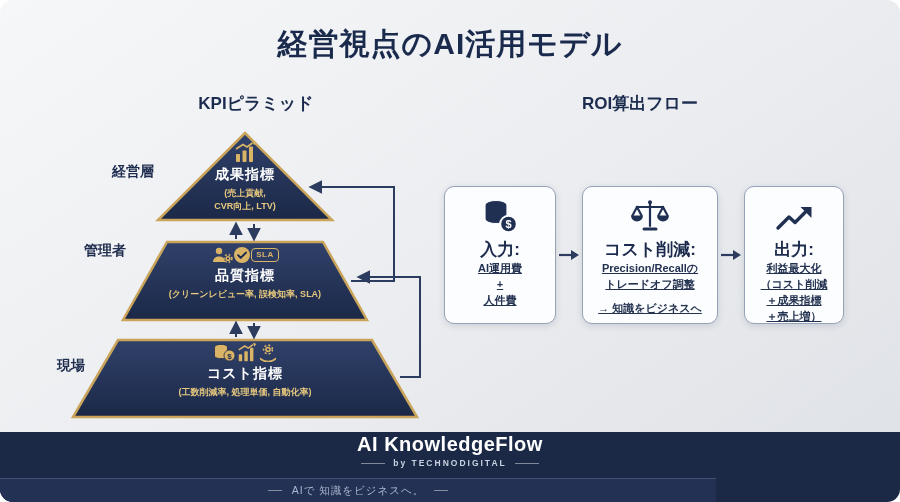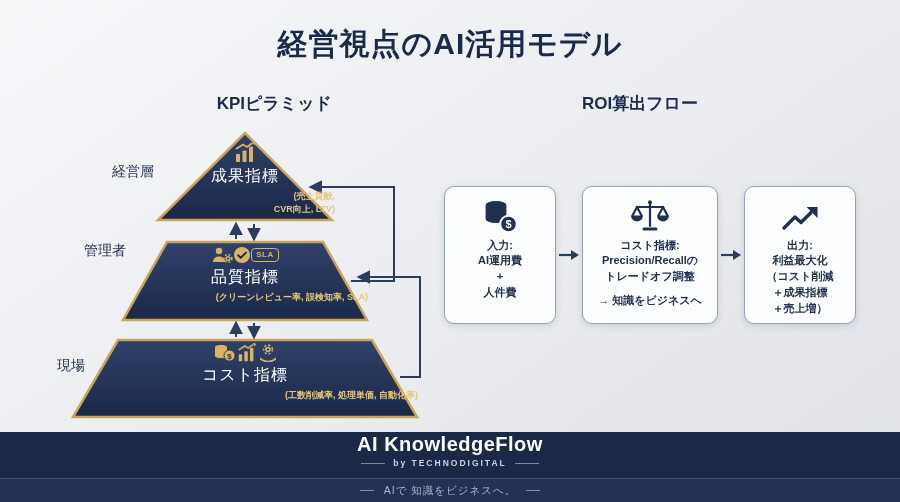--- a/index.html
+++ b/index.html
@@ -1,67 +1,67 @@
 <!DOCTYPE html>
 <html><head>
 <meta charset="utf-8">
 <style>
   * { margin:0; padding:0; box-sizing:border-box; }
   html,body { width:900px; height:502px; }
   body { font-family:"Liberation Sans","DejaVu Sans",sans-serif; }
 
   .stage { position:relative; width:900px; height:502px; overflow:hidden;
-           background:linear-gradient(145deg,#f6f7f9 0%,#eaecef 55%,#dee1e6 100%); }
+           background:linear-gradient(145deg,#f6f7f9 0%,#eaecef 55%,#dee1e6 100%);border-radius:13px; }
 
   .title { position:absolute; top:24px; left:0; width:100%; text-align:center;
            font-size:30px; font-weight:800; color:#1a2a4c; letter-spacing:1px; }
 
   .section-heading { position:absolute; width:200px; text-align:center;
                      font-size:17px; font-weight:800; color:#1c2c4e; }
-  .kpi-heading { left:132px; top:92px;text-align:right; }
+  .kpi-heading { left:156px; top:92px; }
   .roi-heading { left:540px; top:92px; }
 
   .pyramid-svg { position:absolute; left:60px; top:125px; }
 
-  .side-label { position:absolute; font-size:14px; font-weight:400; color:#1e2c4e; }
+  .side-label { position:absolute; font-size:14px; font-weight:700; color:#1e2c4e; }
   .side-label.l1 { left:112px; top:163px; }
   .side-label.l2 { left:84px;  top:242px; }
   .side-label.l3 { left:57px;  top:357px; }
 
   .tier-content { position:absolute; text-align:center; }
   .tier-content.t1 { left:155px; top:141px; width:180px; }
   .tier-content.t2 { left:122px; top:246px; width:246px; }
   .tier-content.t3 { left:72px;  top:343px; width:346px; }
-  .tier-title { font-size:16px; font-weight:400; color:#ffffff; margin-top:3px; letter-spacing:1px; }
-  .tier-sub   { font-size:9px; font-weight:600; color:#e5c77e; margin-top:3px; line-height:1.45;text-align:right; }
+  .tier-title { font-size:14px; font-weight:700; color:#ffffff; margin-top:3px; letter-spacing:1px; }
+  .tier-sub   { font-size:9px; font-weight:600; color:#e5c77e; margin-top:3px; line-height:1.45; }
   .icon-row { display:flex; justify-content:center; align-items:center; }
   .sla-badge { border:1.5px solid #d9b366; color:#d9b366; font-size:8px; font-weight:800;
                border-radius:4px; padding:2px 4px; letter-spacing:.5px; line-height:1; }
 
   .roi-flow { position:absolute; left:444px; top:186px; width:412px; height:138px;
               display:flex; align-items:center; }
   .roi-box { flex:none; background:#fcfdfe; border:1.5px solid #96a2b8; border-radius:10px;
              box-shadow:0 2px 7px rgba(25,40,75,.14); height:138px; text-align:center; padding-top:10px; }
   .roi-box.b1 { width:112px; }
   .roi-box.b2 { width:136px; }
-  .roi-box.b3 { width:112px; }
+  .roi-box.b3 { width:100px; }
   .box-icon { height:38px; display:flex; align-items:center; justify-content:center; }
-  .roi-label { font-size:11px; font-weight:800; color:#1c2b4d; margin-top:3px; }
-  .roi-line  { font-size:11px; font-weight:700; color:#233250; line-height:1.45; }
+  .roi-label { font-size:17px; font-weight:800; color:#1c2b4d; margin-top:3px; }
+  .roi-line  { font-size:11px; font-weight:700; color:#233250; line-height:1.45;text-decoration:underline; }
   .roi-line.spaced { margin-top:8px; }
   .flow-arrow { flex:none; margin:0 3px; display:flex; align-items:center; }
 
   .footer { position:absolute; left:0; top:432px; width:900px; height:70px; background:#1b2946; }
   .footer-brand { text-align:center; padding-top:1px; font-size:20px; font-weight:800; color:#ffffff; letter-spacing:.5px; }
   .footer-byline { margin-top:2px; display:flex; align-items:center; justify-content:center; gap:8px;
                    font-size:8.5px; font-weight:700; letter-spacing:2px; color:#c9d2e0; }
   .rule { display:inline-block; height:1px; background:rgba(255,255,255,.45); }
   .rule.w24 { width:24px; }
   .rule.w14 { width:14px; }
-  .footer-tagline { position:absolute; left:0; bottom:0; width:900px; height:24px; background:#233155;
+  .footer-tagline { position:absolute; left:0; bottom:0; width:716px; height:24px; background:#233155;
                     border-top:1px solid rgba(255,255,255,.14); display:flex; align-items:center;
                     justify-content:center; gap:10px; font-size:10.5px; color:#aab6cc; letter-spacing:1px; }
 </style>
 </head>
 <body>
 
 <div class="stage">
 
   <h1 class="title">経営視点のAI活用モデル</h1>
 
@@ -203,21 +203,21 @@
               <line x1="7" y1="9" x2="11.5" y2="17.5"></line>
             <line x1="33" y1="9" x2="28.5" y2="17.5"></line>
               <line x1="33" y1="9" x2="37.5" y2="17.5"></line>
           </g>
           <circle cx="20" cy="4.2" r="2" fill="#203052"></circle>
           <path d="M1 17.5 a6 6 0 0 0 12 0 z" fill="#203052"></path>
           <path d="M27 17.5 a6 6 0 0 0 12 0 z" fill="#203052"></path>
           <rect x="12.5" y="29.5" width="15" height="3" rx="1.5" fill="#203052"></rect>
         </svg>
       </div>
-      <div class="roi-label">コスト指標:</div>
+      <div class="roi-label">コスト削減:</div>
       <div class="roi-line">Precision/Recallの</div>
       <div class="roi-line">トレードオフ調整</div>
       <div class="roi-line spaced">→ 知識をビジネスへ</div>
     </div>
 
     <div class="flow-arrow">
       <svg width="20" height="14" viewBox="0 0 20 14">
         <line x1="0" y1="7" x2="12" y2="7" stroke="#2c3c5e" stroke-width="2.2"></line>
         <polygon points="12,2 20,7 12,12" fill="#2c3c5e"></polygon>
       </svg>

